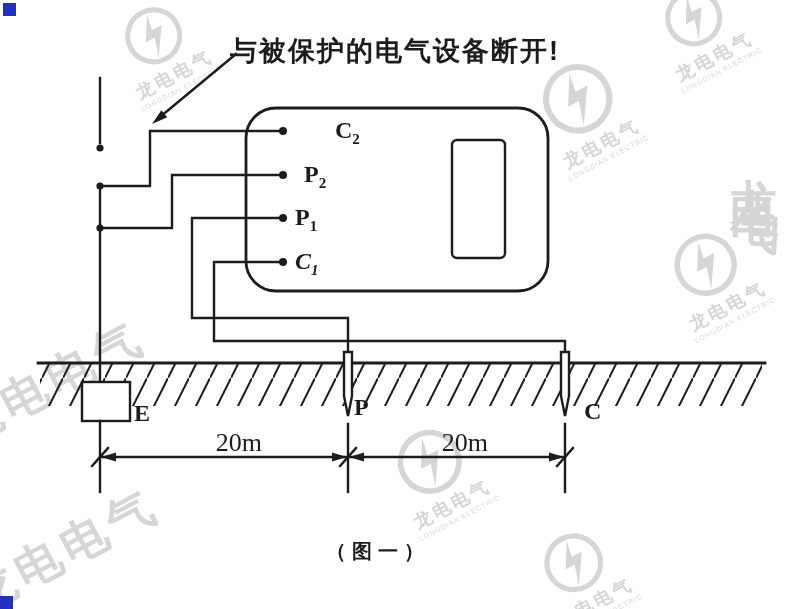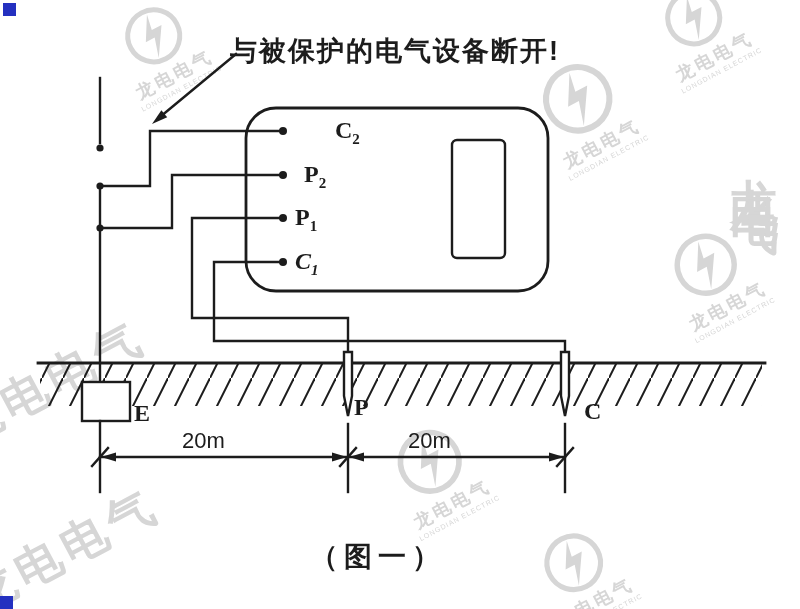--- a/index.html
+++ b/index.html
@@ -14,22 +14,22 @@
   .box{fill:#fff;stroke:var(--line,#1c1c1c);stroke-width:2.4;}
   .fil{fill:var(--line,#1c1c1c);stroke:none;}
   .dt{fill:var(--line,#1c1c1c);}
 
   
   .lbl{position:absolute;z-index:3;color:var(--line,#111);}
   .annotation{left:230px;top:33px;font-size:27px;font-weight:700;letter-spacing:2px;white-space:nowrap;}
   .term{font-family:"Liberation Serif",serif;font-size:24px;font-weight:600;}
   .term sub{font-size:15px;}
   .big-letter{font-family:"Liberation Serif",serif;font-size:24px;font-weight:700;}
-  .dim{font-family:Liberation Sans, sans-serif;font-size:22px;width:80px;text-align:left;}
-  .caption{left:258px;top:538px;font-size:28px;font-weight:700;width:240px;text-align:center;letter-spacing:6px;}
+  .dim{font-family:Liberation Serif, serif;font-size:26px;width:80px;text-align:right;}
+  .caption{left:258px;top:538px;font-size:20px;font-weight:700;width:240px;text-align:center;letter-spacing:6px;}
 
   
   .wm{position:absolute;z-index:1;display:flex;flex-direction:column;align-items:center;
       color:var(--watermark,#d4d4d4);transform:rotate(-28deg);width:130px;}
   .wm svg{display:block;}
   .wm-cn{font-size:18px;font-weight:bold;letter-spacing:3px;white-space:nowrap;}
   .wm-en{font-size:7px;letter-spacing:1px;white-space:nowrap;}
   .wm-big{position:absolute;z-index:1;color:var(--watermark,#d4d4d4);font-weight:bold;
           transform:rotate(-28deg);white-space:nowrap;font-size:46px;letter-spacing:6px;}
   .wm-vert{position:absolute;z-index:1;color:var(--watermark,#d4d4d4);font-weight:bold;

